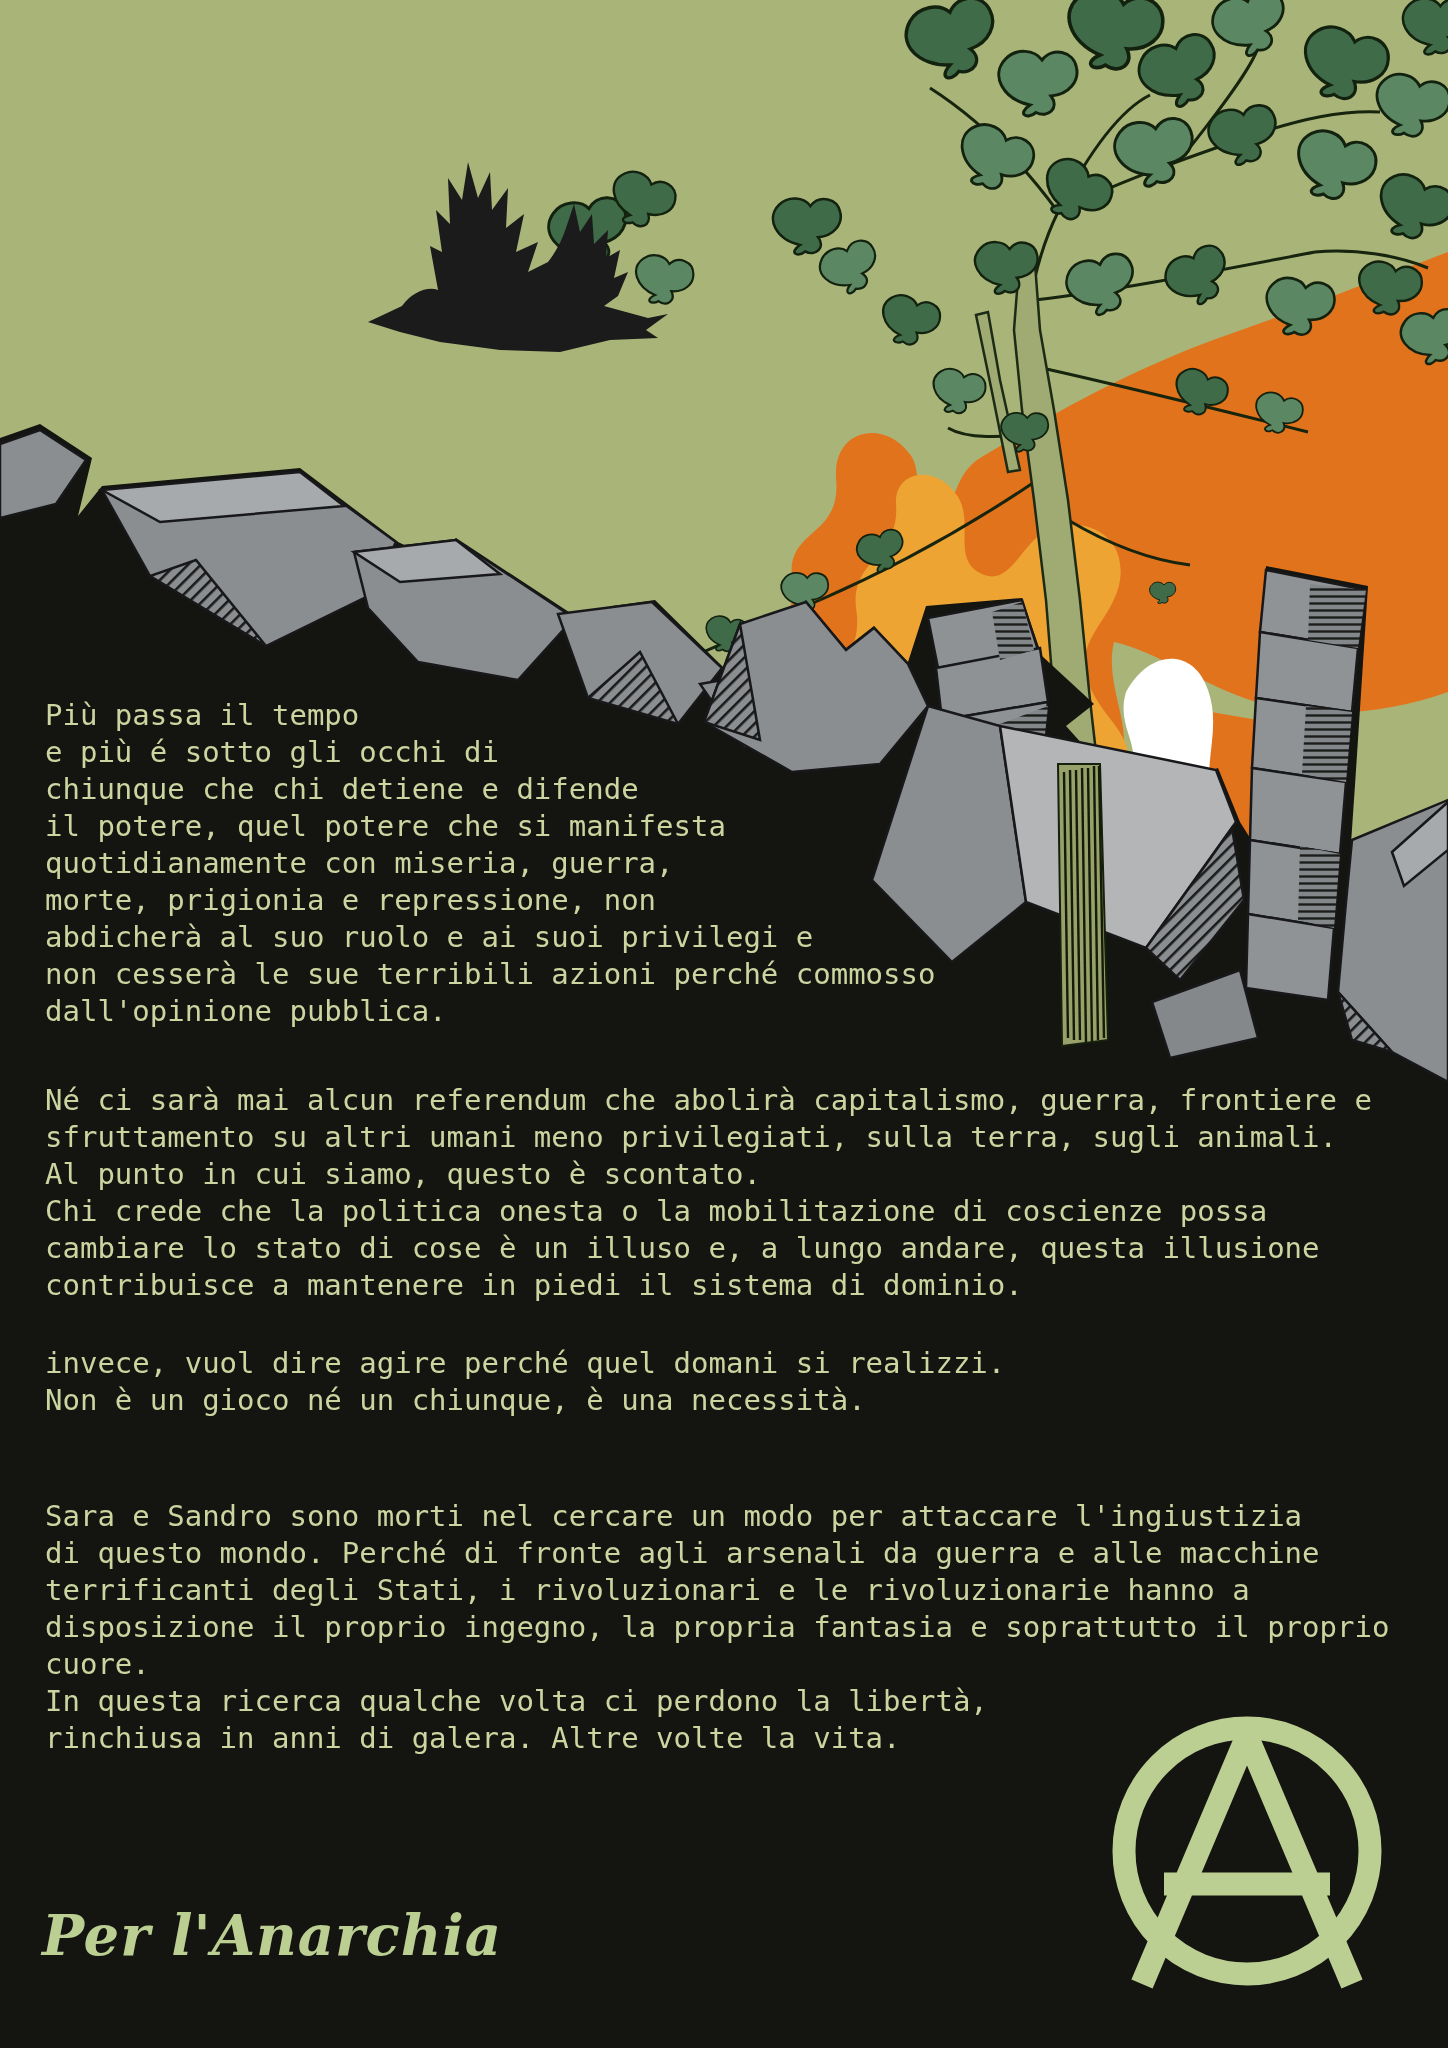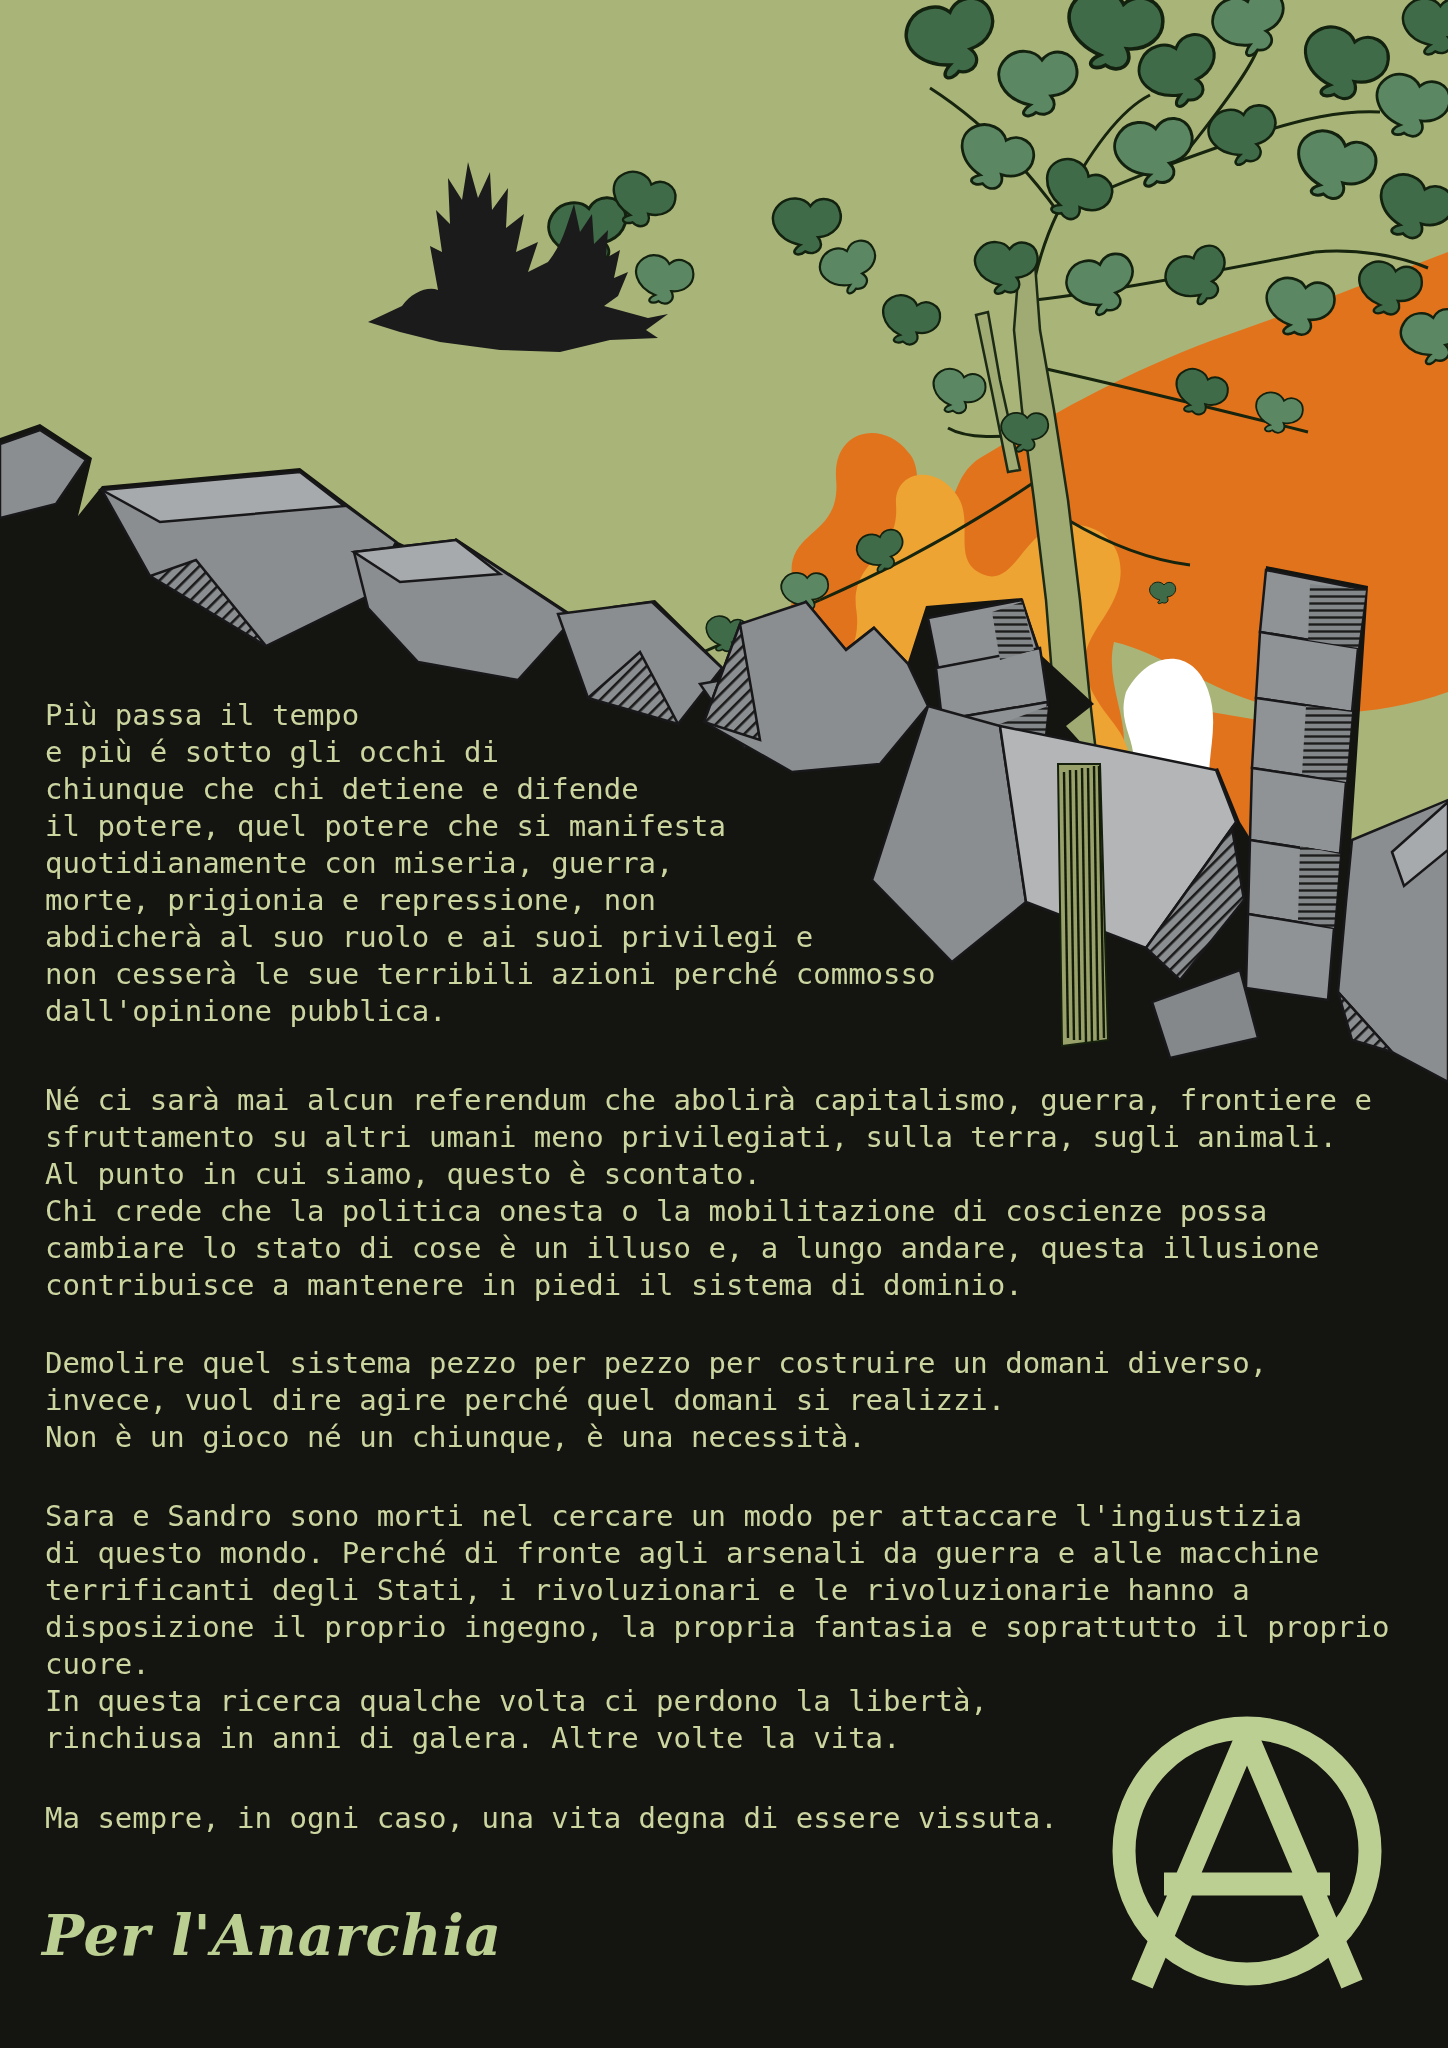--- a/index.html
+++ b/index.html
@@ -182,18 +182,17 @@
     </g>
 
     <g fill="none" style="stroke:var(--accent,#bccf92)" stroke-width="23">
       <circle cx="1247" cy="1851" r="123"></circle>
       <path d="M1247,1736 L1142,1984 M1247,1736 L1352,1984 M1164,1884 L1330,1884"></path>
     </g>
   </svg>
 
   <div class="text-block" style="top:697px"><div class="line">Più passa il tempo</div><div class="line">e più é sotto gli occhi di</div><div class="line">chiunque che chi detiene e difende</div><div class="line">il potere, quel potere che si manifesta</div><div class="line">quotidianamente con miseria, guerra,</div><div class="line">morte, prigionia e repressione, non</div><div class="line">abdicherà al suo ruolo e ai suoi privilegi e</div><div class="line">non cesserà le sue terribili azioni perché commosso</div><div class="line">dall'opinione pubblica.</div></div>
   <div class="text-block" style="top:1082px"><div class="line">Né ci sarà mai alcun referendum che abolirà capitalismo, guerra, frontiere e</div><div class="line">sfruttamento su altri umani meno privilegiati, sulla terra, sugli animali.</div><div class="line">Al punto in cui siamo, questo è scontato.</div><div class="line">Chi crede che la politica onesta o la mobilitazione di coscienze possa</div><div class="line">cambiare lo stato di cose è un illuso e, a lungo andare, questa illusione</div><div class="line">contribuisce a mantenere in piedi il sistema di dominio.</div></div>
-  <div class="text-block" style="top:1345px"><div class="line">Demolire quel sistema pezzo per pezzo per costruire un domani diverso,</div><div class="line">invece, vuol dire agire perché quel domani si realizzi.</div><div class="line">Non è un gioco né un chiunque, è una necessità.</div></div>
+  <div class="text-block" style="top:1345px"><div class="line">invece, vuol dire agire perché quel domani si realizzi.</div><div class="line">Non è un gioco né un chiunque, è una necessità.</div></div>
   <div class="text-block" style="top:1498px"><div class="line">Sara e Sandro sono morti nel cercare un modo per attaccare l'ingiustizia</div><div class="line">di questo mondo. Perché di fronte agli arsenali da guerra e alle macchine</div><div class="line">terrificanti degli Stati, i rivoluzionari e le rivoluzionarie hanno a</div><div class="line">disposizione il proprio ingegno, la propria fantasia e soprattutto il proprio</div><div class="line">cuore.</div><div class="line">In questa ricerca qualche volta ci perdono la libertà,</div><div class="line">rinchiusa in anni di galera. Altre volte la vita.</div></div>
-  <div class="text-block" style="top:1800px"><div class="line">Ma sempre, in ogni caso, una vita degna di essere vissuta.</div></div>
 
   <div class="footer-title">Per l'Anarchia</div>
 </div>
 
 </body></html>

